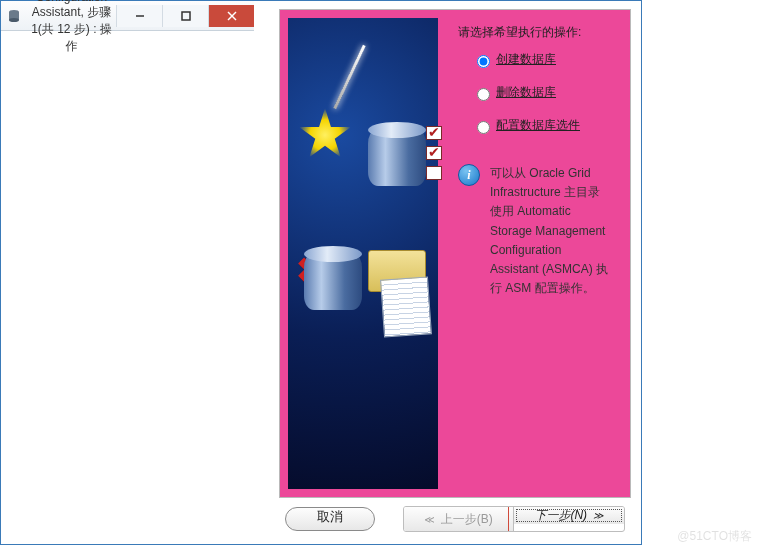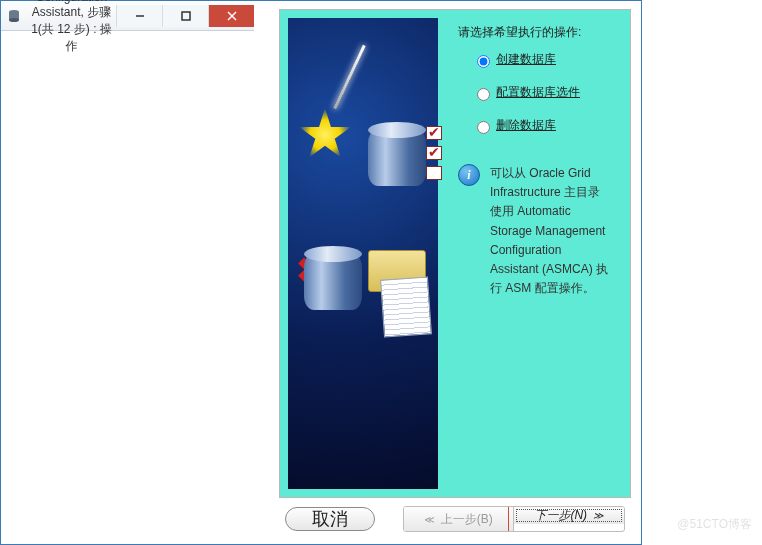--- a/index.html
+++ b/index.html
@@ -61,21 +61,21 @@
   .body {
     flex: 1;
     padding: 8px 10px 6px 10px;
     display: flex;
     flex-direction: column;
   }
   .inner-frame {
     flex: 1;
     border: 1px solid #b9b9b9;
     display: flex;
-    background: #5eead4;
+    background: #ec4899;
   }
   .side-image {
     width: 150px;
     margin: 8px;
     background: radial-gradient(circle at 35% 25%, #1a4aa0 0%, #0a1e55 55%, #050b2a 100%);
     position: relative;
   }
   .content {
     flex: 1;
     padding: 14px 18px 10px 12px;
@@ -128,24 +128,24 @@
   .button-row .spacer {
     flex: 1;
   }
   .btn {
     height: 24px;
     min-width: 90px;
     border: 1px solid #8a8a8a;
     border-radius: 12px;
     background: linear-gradient(#fdfdfd, #e7e7e7);
     display: flex;
-    align-items: center;
+    align-items: flex-start;
     justify-content: center;
     padding: 0 14px;
-    font-size: 18px;
+    font-size: 13px;
     color: #222;
     cursor: default;
   }
   .nav-pair {
     display: flex;
     border: 1px solid #bdbdbd;
     border-radius: 3px;
     height: 26px;
     overflow: hidden;
   }
@@ -179,21 +179,21 @@
     right: -6px;
     top: -6px;
     bottom: -6px;
     border: 1px solid #d04a3b;
     pointer-events: none;
   }
   .chev { font-size: 10px; color: inherit; }
   .watermark {
     position: absolute;
     right: 10px;
-    bottom: 12px;
+    bottom: 0;
     color: rgba(0,0,0,0.12);
     font-size: 12px;
     pointer-events: none;
   }
   
   .cyl {
     position: absolute;
     width: 58px;
     height: 56px;
     border-radius: 8px 8px 10px 10px / 14px 14px 14px 14px;
@@ -318,25 +318,25 @@
 
       <div class="content">
         <div class="prompt">请选择希望执行的操作:</div>
 
         <label class="radio-row">
           <input type="radio" name="op" checked="" style="">
           <span>创建数据库</span>
         </label>
         <label class="radio-row">
           <input type="radio" name="op" style="">
-          <span>配置数据库选件</span>
+          <span>删除数据库</span>
         </label>
         <label class="radio-row">
           <input type="radio" name="op" style="">
-          <span>删除数据库</span>
+          <span>配置数据库选件</span>
         </label>
 
         <div class="info-row">
           <div class="info-icon">i</div>
           <div class="info-text">可以从 Oracle Grid Infrastructure 主目录使用 Automatic Storage Management Configuration Assistant (ASMCA) 执行 ASM 配置操作。</div>
         </div>
       </div>
 
     </div>
 

